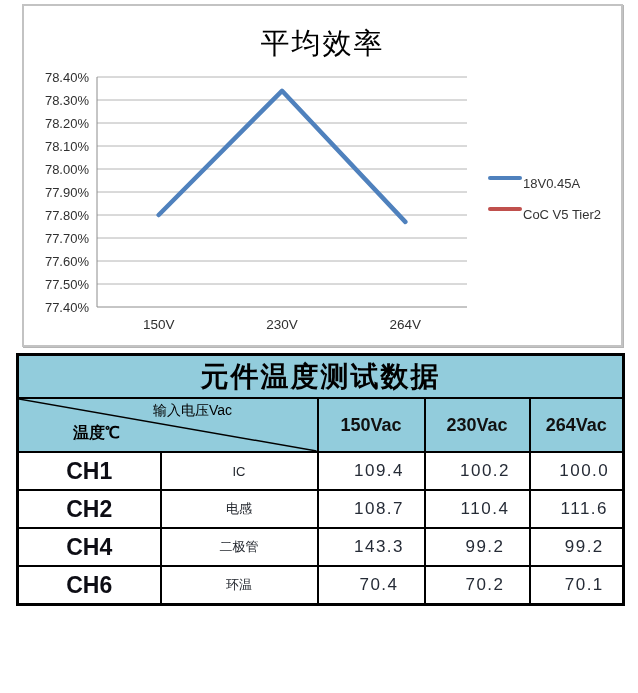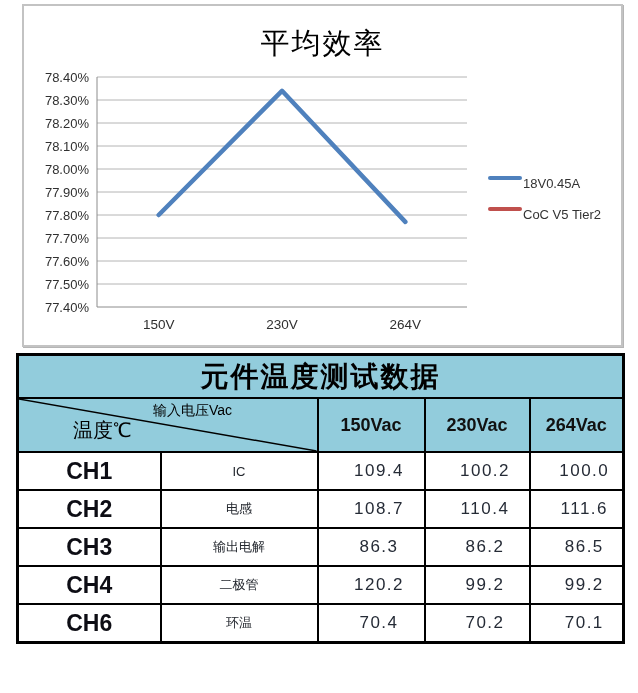--- a/index.html
+++ b/index.html
@@ -38,21 +38,21 @@
   }
   .blue-bg{background:#92ccdc;}
   .header-row th{height:52px;font-size:18px;font-weight:bold;color:#111;}
   .diag-cell{position:relative;}
   .diag-svg{position:absolute;left:0;top:0;width:100%;height:100%;}
   .diag-top{
     position:absolute;top:3px;left:45%;font-size:14px;font-weight:normal;color:#000;
     white-space:nowrap;
   }
   .diag-bottom{
-    position:absolute;bottom:7px;left:54px;font-size:20px;font-weight:normal;color:#000;
+    position:absolute;bottom:7px;left:54px;font-size:16px;font-weight:bold;color:#000;
     white-space:nowrap;
   }
   .temp-table tbody th{height:36px;font-size:23px;font-weight:bold;color:#0d0d14;}
   .temp-table tbody td{height:36px;font-size:13px;color:#23272e;}
   .temp-table tbody td.value-cell{font-size:17px;letter-spacing:1.5px;color:#252b36;padding-left:16px;}
 </style>
 </head>
 <body>
 
 <div class="chart-box">
@@ -132,30 +132,23 @@
         <td class="value-cell">100.0</td>
       </tr>
       <tr>
         <th>CH2</th>
         <td>电感</td>
         <td class="value-cell">108.7</td>
         <td class="value-cell">110.4</td>
         <td class="value-cell">111.6</td>
       </tr>
       <tr>
-        <th>CH3</th>
-        <td>输出电解</td>
-        <td class="value-cell">86.3</td>
-        <td class="value-cell">86.2</td>
-        <td class="value-cell">86.5</td>
-      </tr>
-      <tr>
         <th>CH4</th>
         <td>二极管</td>
-        <td class="value-cell">120.2</td>
+        <td class="value-cell">143.3</td>
         <td class="value-cell">99.2</td>
         <td class="value-cell">99.2</td>
       </tr>
       <tr>
         <th>CH6</th>
         <td>环温</td>
         <td class="value-cell">70.4</td>
         <td class="value-cell">70.2</td>
         <td class="value-cell">70.1</td>
       </tr>

